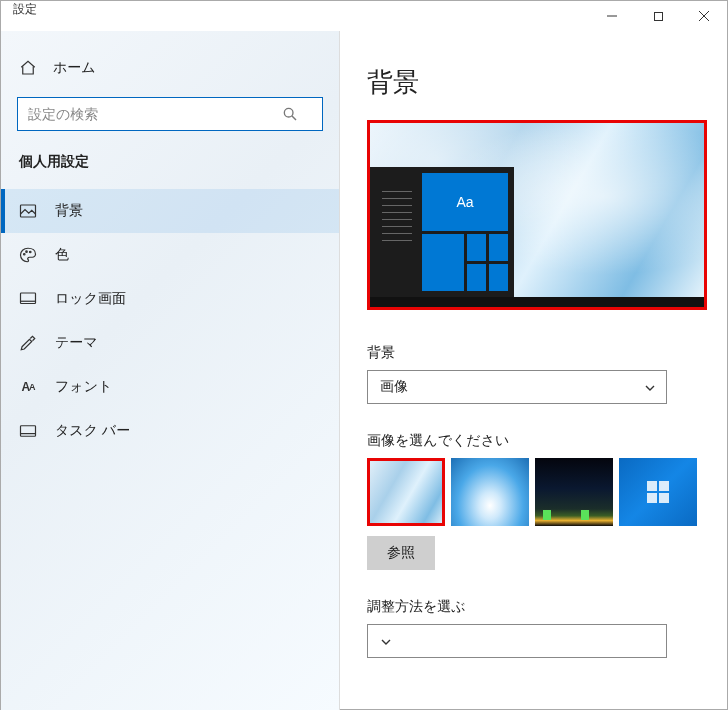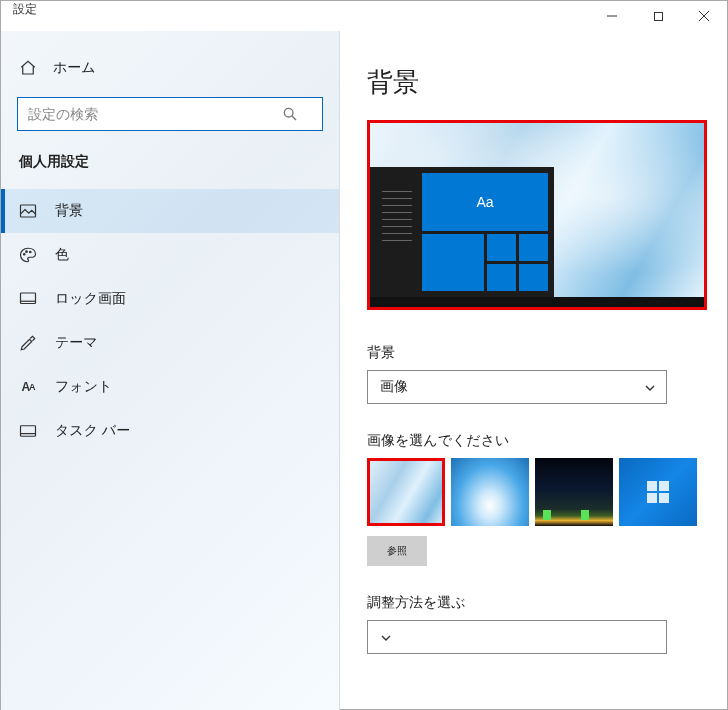--- a/index.html
+++ b/index.html
@@ -39,21 +39,21 @@
 .nav-item .ico svg { stroke:#333; }
 
 
 .right { flex: 1; height: 100%; padding: 34px 28px 0 28px; overflow: hidden; }
 .page-title { font-size: 26px; font-weight: 400; color: #222; margin-bottom: 20px; }
 
 .preview { width: 340px; height: 190px; border: 3px solid #e80404; position: relative; overflow: hidden; margin-bottom: 34px; }
 .preview-bg { position:absolute; inset:0; background: linear-gradient(120deg,#e8f3fb 0%, #a9d0ea 35%, #dff1fc 55%, #7fbde4 80%, #ecf7fd 100%); }
 .preview-bg::before { content:""; position:absolute; inset:0; background: radial-gradient(ellipse at 70% 40%, rgba(255,255,255,0.6) 0%, transparent 50%), radial-gradient(ellipse at 20% 20%, rgba(255,255,255,0.5) 0%, transparent 40%); }
 .preview-taskbar { position:absolute; left:0; right:0; bottom:0; height:10px; background:#111; }
-.preview-start { position:absolute; left:0; bottom:10px; width:184px; height:130px; background:#1c1c1c; padding:6px; }
+.preview-start { position:absolute; left:0; bottom:10px; width:144px; height:130px; background:#1c1c1c; padding:6px; }
 .preview-start .menu { position:absolute; left:6px; top:18px; bottom:6px; width:40px; }
 .preview-start .menu .line { height:1px; background:#666; margin:6px 0 6px 6px; width:30px; }
 .preview-start .tiles { position:absolute; left:52px; right:6px; top:6px; bottom:6px; display:grid; grid-template-columns: 1fr 1fr; grid-template-rows: 1fr 1fr; gap:3px; }
 .preview-start .tiles .t { background:#0078d4; }
 .preview-start .tiles .t.big { grid-column: 1 / span 2; display:flex; align-items:center; justify-content:center; color:#fff; font-size:14px; }
 .preview-start .tiles .subgrid { display:grid; grid-template-columns:1fr 1fr; grid-template-rows:1fr 1fr; gap:3px; }
 .preview-start .tiles .subgrid .s { background:#0078d4; }
 
 .field-label { font-size: 14px; color: #222; margin-bottom: 8px; }
 .select { width: 300px; height: 34px; border: 1px solid #888; display:flex; align-items:center; justify-content:space-between; padding: 0 10px 0 12px; font-size:14px; color:#222; margin-bottom: 28px; background:#fff; }
@@ -67,21 +67,21 @@
 .th3 { background: linear-gradient(to bottom, #04060e 0%, #0a1830 45%, #1b2e2a 75%, #3b5d25 85%, #e8b030 92%, #0a0a0a 100%); }
 .th3::after { content:""; position:absolute; left:8px; bottom:6px; width:8px; height:10px; background:#5ae25a; box-shadow: 38px 0 0 #5ae25a; }
 .th4 { background: linear-gradient(135deg,#0a6ac2 0%, #1486e6 50%, #0a6ac2 100%); position:relative; }
 .th4::after { content:""; position:absolute; left:50%; top:50%; width:22px; height:22px; background:
   linear-gradient(#fff,#fff) 0 0/10px 10px no-repeat,
   linear-gradient(#fff,#fff) 12px 0/10px 10px no-repeat,
   linear-gradient(#fff,#fff) 0 12px/10px 10px no-repeat,
   linear-gradient(#fff,#fff) 12px 12px/10px 10px no-repeat;
   transform: translate(-50%,-50%); opacity:0.85; }
 
-.browse { display:inline-block; padding: 8px 20px; background:#cfcfcf; font-size:10px; color:#222; margin-bottom: 28px; }
+.browse { display:inline-block; padding: 8px 20px; background:#cfcfcf; font-size:14px; color:#222; margin-bottom: 28px; }
 
 </style>
 </head>
 <body>
 
 <div class="window">
 
   <div class="titlebar">
     <div class="title">設定</div>
     <div class="win-controls">

